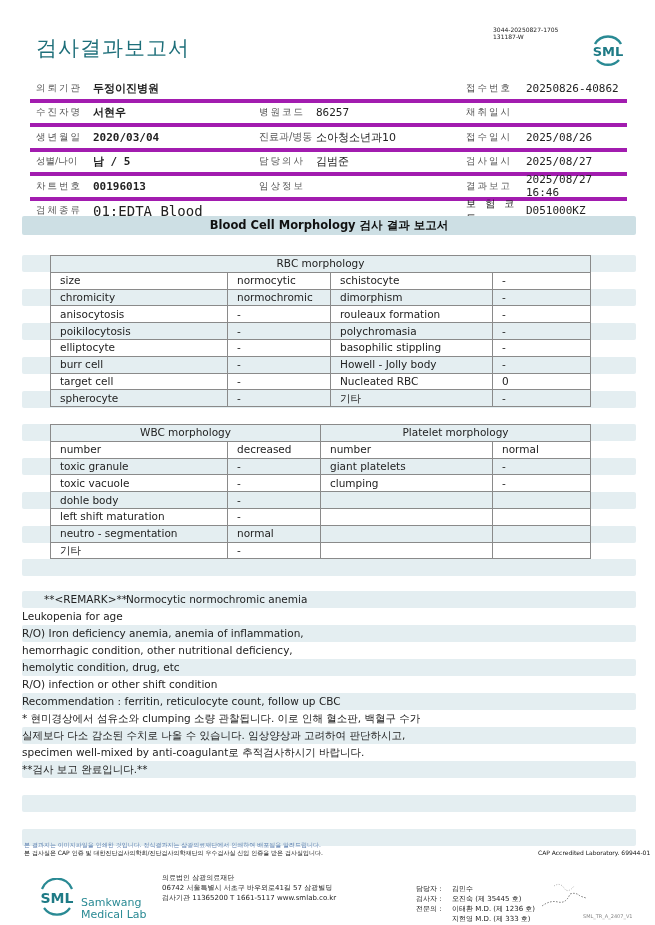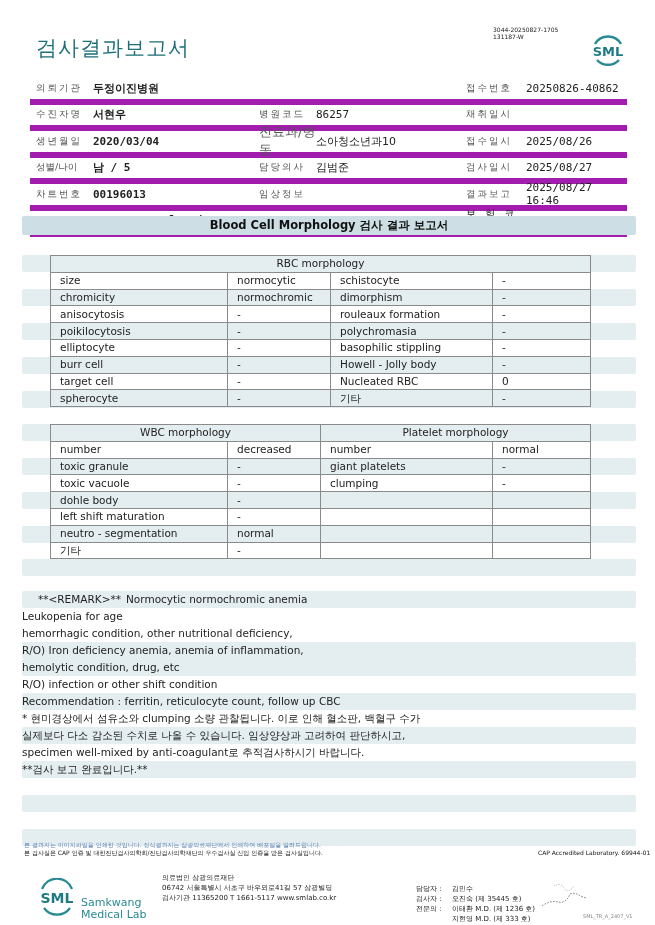--- a/index.html
+++ b/index.html
@@ -8,21 +8,21 @@
     font-family:"DejaVu Sans","Liberation Sans",sans-serif; color:#222;
   }
   .abs { position:absolute; }
   .title {
     left:36px; top:34px; font-size:21px; font-weight:normal; color:#1e6f7a; letter-spacing:1px;
   }
   .docid { left:493px; top:26px; font-size:6px; line-height:7px; color:#222; }
   .logo-top { left:588px; top:30px; width:40px; height:40px; }
   
   .info { left:30px; top:78px; width:597px; }
-  .info-row { display:flex; height:20.5px; border-bottom:6px solid #a21caf; align-items:center; font-size:11px; }
+  .info-row { display:flex; height:20.5px; border-bottom:4px solid #a21caf; align-items:center; font-size:11px; }
   .info-row .lbl { color:#555; font-size:9.5px; letter-spacing:2px; }
   .c1l { width:57px; padding-left:6px; }
   .c1v { width:166px; font-weight:bold; font-size:11px; }
   .c2l { width:57px; }
   .c2v { width:150px; }
   .c3l { width:60px; }
   .c3v { flex:1; }
   .mono { font-family:"DejaVu Sans Mono","Liberation Mono",monospace; }
   
   .sec-head {
@@ -37,21 +37,21 @@
     table-layout:fixed;
   }
   table.morph td { border:1px solid #8a8a8a; height:15.8px; padding:0 0 0 9px; line-height:15px; white-space:nowrap; overflow:hidden; }
   table.morph td.hd { text-align:center; padding:0; }
   table.morph tr.shade td { background:#e4eef1; }
   table.morph tr.white td { background:#ffffff; }
   
   .remarks { left:22px; top:591px; width:614px; font-size:10.5px; }
   .rem-row { height:17px; line-height:17px; border-radius:2px; white-space:nowrap; }
   .rem-row.shade { background:#e4eef1; }
-  .rem-row .tag { display:inline-block; width:104px; padding-left:16px; box-sizing:border-box; }
+  .rem-row .tag { display:inline-block; width:104px; padding-left:22px; box-sizing:border-box; }
   
   .foot1 { left:24px; top:841px; font-size:6px; color:#5b7fb0; }
   .foot2 { left:24px; top:849px; font-size:6px; color:#111; }
   .foot3 { left:538px; top:849px; font-size:6px; color:#111; }
   .f-logo { left:36px; top:872px; }
   .f-addr { left:162px; top:873px; font-size:7px; line-height:10px; color:#222; }
   .f-sign { left:416px; top:884px; font-size:7px; line-height:10px; color:#222; }
   .f-ver { left:583px; top:913px; font-size:5px; color:#888; }
 </style>
 </head>
@@ -81,21 +81,21 @@
     <span class="lbl c1l">수진자명</span>
     <span class="c1v">서현우</span>
     <span class="lbl c2l">병원코드</span>
     <span class="c2v mono">86257</span>
     <span class="lbl c3l">채취일시</span>
     <span class="c3v mono"></span>
   </div>
   <div class="info-row">
     <span class="lbl c1l">생년월일</span>
     <span class="c1v mono">2020/03/04</span>
-    <span class="lbl c2l" style="letter-spacing:0;font-size:13px">진료과/병동</span>
+    <span class="lbl c2l" style="letter-spacing:0;font-size:10px">진료과/병동</span>
     <span class="c2v">소아청소년과10</span>
     <span class="lbl c3l">접수일시</span>
     <span class="c3v mono">2025/08/26</span>
   </div>
   <div class="info-row">
     <span class="lbl c1l" style="letter-spacing:0">성별/나이</span>
     <span class="c1v mono">남 / 5</span>
     <span class="lbl c2l">담당의사</span>
     <span class="c2v">김범준</span>
     <span class="lbl c3l">검사일시</span>
@@ -249,22 +249,22 @@
         <td></td>
       </tr>
 </tbody>
   </table>
 
 <div class="abs remarks">
   <div class="rem-row shade">
     <span class="tag">**&lt;REMARK&gt;**</span><span>Normocytic normochromic anemia</span>
   </div>
   <div class="rem-row ind">Leukopenia for age</div>
+  <div class="rem-row shade ind">R/O) Iron deficiency anemia, anemia of inflammation,</div>
   <div class="rem-row ind">hemorrhagic condition, other nutritional deficiency,</div>
-  <div class="rem-row shade ind">R/O) Iron deficiency anemia, anemia of inflammation,</div>
   <div class="rem-row shade ind">hemolytic condition, drug, etc</div>
   <div class="rem-row ind">R/O) infection or other shift condition</div>
   <div class="rem-row shade ind">Recommendation : ferritin, reticulocyte count, follow up CBC</div>
   <div class="rem-row ind">* 현미경상에서 섬유소와 clumping 소량 관찰됩니다. 이로 인해  혈소판, 백혈구 수가</div>
   <div class="rem-row shade ind">실제보다 다소 감소된 수치로 나올 수 있습니다. 임상양상과 고려하여 판단하시고,</div>
   <div class="rem-row ind">specimen well-mixed by anti-coagulant로 추적검사하시기 바랍니다.</div>
   <div class="rem-row shade ind">**검사 보고 완료입니다.**</div>
   <div class="rem-row"></div>
   <div class="rem-row shade"></div>
   <div class="rem-row"></div>

